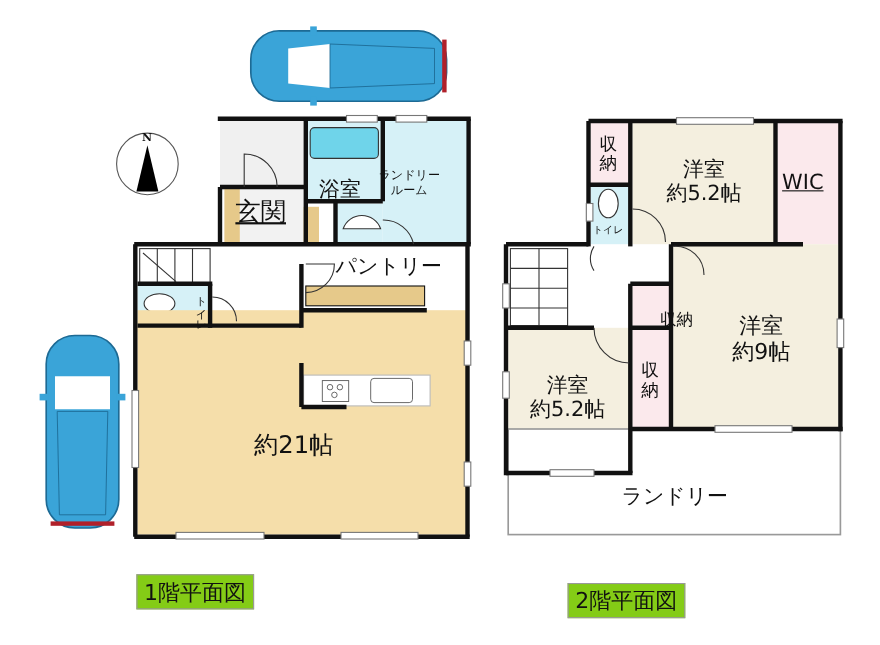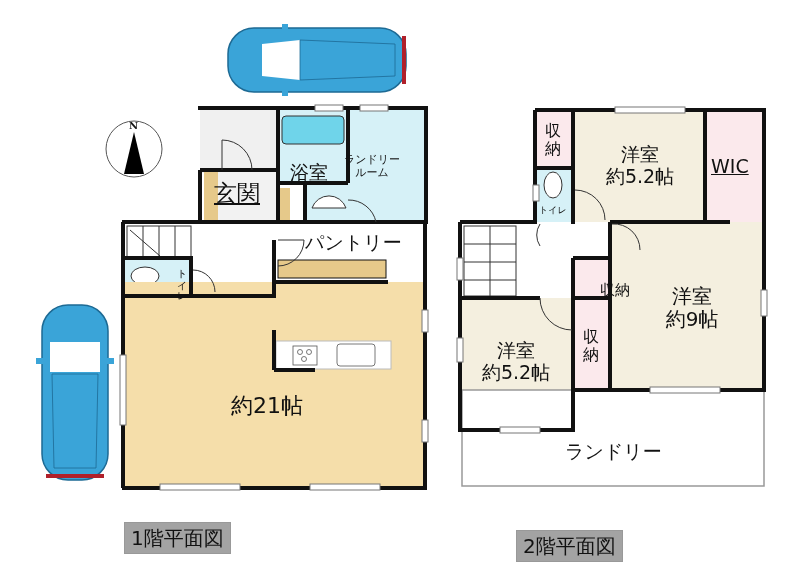--- a/index.html
+++ b/index.html
@@ -1,18 +1,18 @@
 <!DOCTYPE html>
 <html><head>
 <meta charset="utf-8">
 <style>
   html,body{margin:0;padding:0;background:#fff;}
   body{width:800px;height:586px;position:relative;overflow:hidden;font-family:"DejaVu Sans","Liberation Sans",sans-serif;}
   .lbl{position:absolute;color:#111;text-align:center;white-space:nowrap;line-height:1.15;}
-  .caption{position:absolute;border:1px solid #999;background:#a3a3a3;font-size:20px;color:#111;padding:2px 6px;line-height:26px;}
+  .caption{position:absolute;border:1px solid #999;background:#84cc16;font-size:20px;color:#111;padding:2px 6px;line-height:26px;}
   svg{position:absolute;left:0;top:0;}
 </style>
 </head>
 <body>
 
 <svg width="800" height="586">
 
   <g>
     <rect x="228" y="28" width="178" height="64" rx="26" fill="#3aa4d8" stroke="#1d6a94" stroke-width="1.5"></rect>
     <path d="M262 44 L300 40 L300 80 L262 76 Z" fill="#fff"></path>

